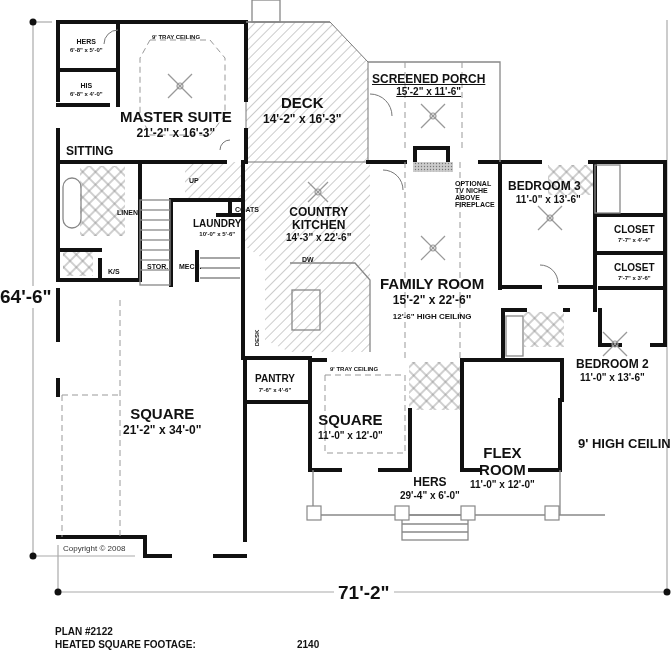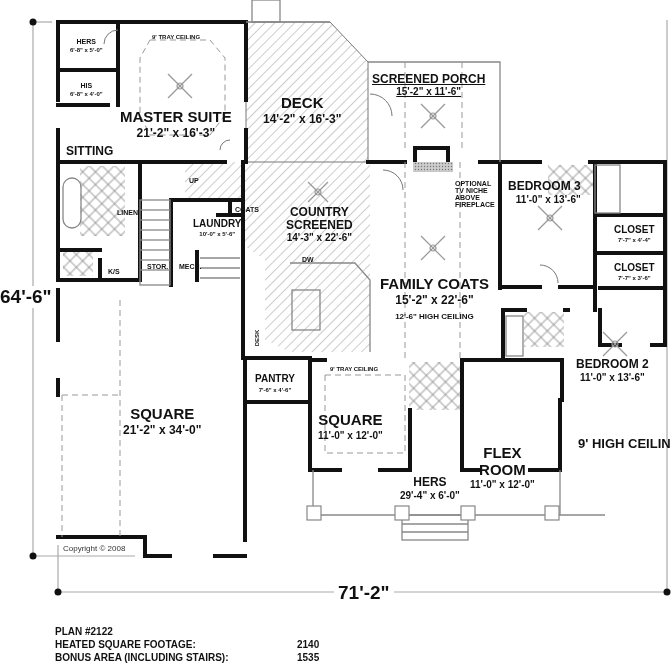--- a/index.html
+++ b/index.html
@@ -268,33 +268,33 @@
 <div class="lbl t-xs" style="left:147px;top:263px;">STOR.</div>
 <div class="lbl t-xs" style="left:179px;top:263px;">MECH.</div>
 <div class="lbl t-sm" style="left:193px;top:219px;">
     <div>LAUNDRY</div>
     <div class="t-xxs" style="margin-top:2px;">10'-0" x 5'-6"</div>
   </div>
 <div class="lbl t-xs" style="left:235px;top:206px;">COATS</div>
 <div class="lbl t-xs" style="left:189px;top:177px;">UP</div>
 <div class="lbl t-md" style="left:286px;top:206px;">
     <div>COUNTRY</div>
-    <div style="margin-top:1px;">SCREENED</div>
+    <div style="margin-top:1px;">KITCHEN</div>
     <div class="t-sm" style="margin-top:2px;">14'-3" x 22'-6"</div>
   </div>
 <div class="lbl t-xs" style="left:302px;top:256px;">DW</div>
 <div class="lbl t-xxs" style="left:249px;top:335px;transform:rotate(-90deg);">DESK</div>
 <div class="lbl t-xs" style="left:455px;top:180px;text-align:left;">
     <div>OPTIONAL</div>
     <div>TV NICHE</div>
     <div>ABOVE</div>
     <div>FIREPLACE</div>
   </div>
 <div class="lbl t-lg" style="left:380px;top:276px;">
-    <div>FAMILY COATS</div>
+    <div>FAMILY ROOM</div>
     <div class="t-md" style="margin-top:3px;">15'-2" x 22'-6"</div>
     <div class="t-xs" style="margin-top:7px;font-size:8px;">12'-6" HIGH CEILING</div>
   </div>
 <div class="lbl t-md" style="left:576px;top:358px;">
     <div>BEDROOM 2</div>
     <div class="t-sm" style="margin-top:3px;">11'-0" x 13'-6"</div>
   </div>
 <div class="lbl t-xs" style="left:578px;top:437px;font-size:13px;">9' HIGH CEILINGS</div>
 <div class="lbl t-lg" style="left:123px;top:406px;">
     <div>SQUARE</div>
@@ -323,17 +323,13 @@
 <div class="dim-big" style="left:334px;top:582px;">71'-2"</div>
 
 <div class="copyright">Copyright ©  2008</div>
 
 <div class="info">
   <div>PLAN #2122</div>
   <div class="row">
     <span class="k">HEATED SQUARE FOOTAGE:</span>
     <span>2140</span>
   </div>
-  <div class="row">
-    <span class="k">BONUS AREA (INCLUDING STAIRS):</span>
-    <span>1535</span>
-  </div>
 </div>
 
 </body></html>

